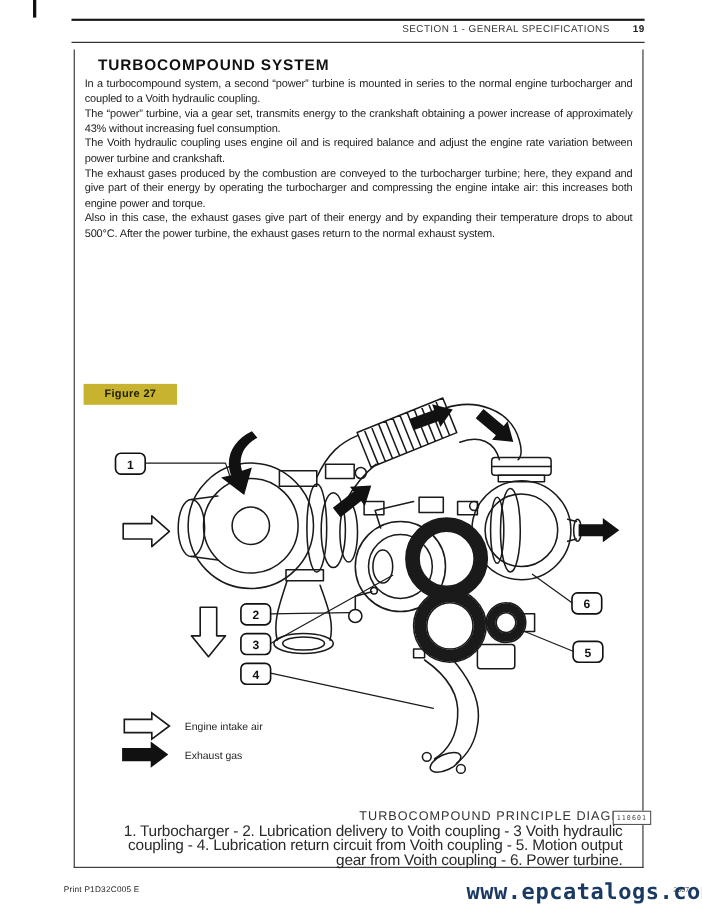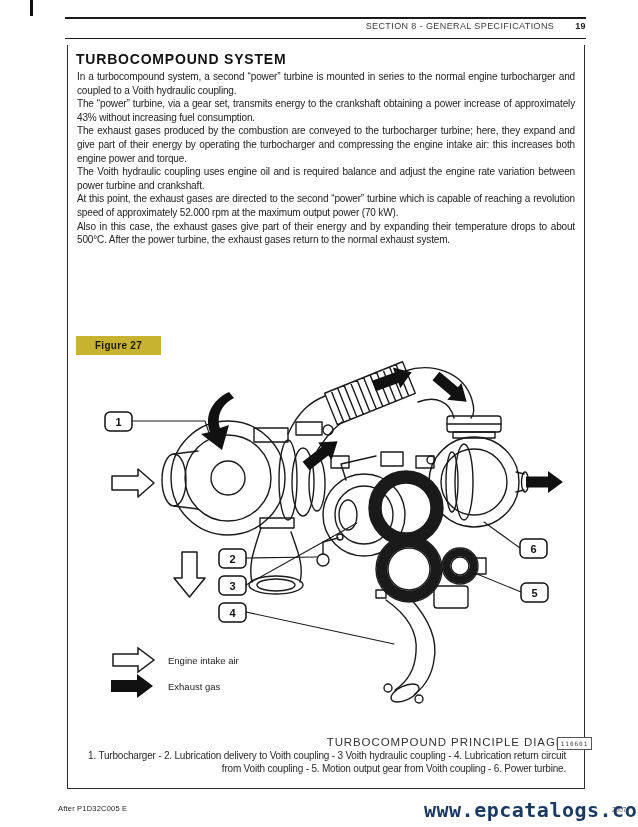--- a/index.html
+++ b/index.html
@@ -18,35 +18,35 @@
   .rule1 { left:65px; top:17px; width:521px; height:2px; background:#1a1a1a; }
   .rule2 { left:65px; top:38px; width:521px; height:1px; background:#1a1a1a; }
   .hdr   { left:65px; top:21px; width:521px; text-align:right; font-size:9px;
            color:#3a3a3a; letter-spacing:.4px; }
   .hdr .pgnum { margin-left:18px; font-weight:bold; color:#222;text-align:right; }
 
   
   .frame { left:67px; top:45px; width:518px; height:744px;
            border-left:1.5px solid #2c2c2c; border-right:1.5px solid #2c2c2c;
            border-bottom:1.5px solid #2c2c2c; }
-  .title { margin:6px 8px 3px 8px; font-size:14px; font-weight:bold;
+  .title { margin:6px 8px 3px 21px; font-size:14px; font-weight:bold;
            letter-spacing:.8px; color:#111; }
   .bodytext { margin:0 9px; }
   .bodytext p { font-size:10px; line-height:13.6px; text-align:justify;
                 letter-spacing:-0.15px; color:#222; }
 
-  .figlabel { left:8px; top:291px; width:85px; height:19px; background:#c7b32f;
+  .figlabel { left:8px; top:304px; width:85px; height:19px; background:#c7b32f;
               font-size:10px; font-weight:bold; color:#1c1c00; text-align:center;
               line-height:19px; letter-spacing:.3px; }
 
   .diagram { left:8px; top:315px; width:500px; height:370px; }
 
   .caption { left:0; top:691px; width:100%; text-align:right; }
   .caption .cap-title { font-size:11.5px; letter-spacing:.9px; color:#333; }
-  .caption .cap-items { width:480px; margin:1px auto 0; font-size:10px;
+  .caption .cap-items { width:480px; margin:1px auto 0; font-size:14px;
                         line-height:13px; letter-spacing:-0.2px; color:#2a2a2a; }
   .idbox { left:489px; top:692px; width:35px; height:13px; border:1px solid #555;
            font-family:"DejaVu Sans Mono", monospace; font-size:6px; color:#444;
            text-align:center; line-height:11px; letter-spacing:1px; background:#fff; }
 
   
   .print-code { left:58px; top:804px; font-size:7.5px; color:#222; letter-spacing:.2px; }
   .year-frag  { left:612px; top:806px; font-size:6.5px; color:#555; z-index:1; }
   .watermark  { left:424px; top:798px; font-family:"DejaVu Sans Mono", monospace;
                 font-weight:bold; font-size:20px; color:#1a3a64;
@@ -57,35 +57,34 @@
   svg text.legend-lbl  { font-family:"Liberation Sans", sans-serif; font-size:9.5px;
                          fill:#222; }
 </style>
 </head>
 <body>
 
 <div class="abs scan-mark"></div>
 
 <div class="abs rule1"></div>
 <div class="abs hdr">
-  <span>SECTION 8 - GENERAL SPECIFICATIONS</span>
+  <span>SECTION 1 - GENERAL SPECIFICATIONS</span>
   <span class="pgnum">19</span>
 </div>
 <div class="abs rule2"></div>
 
 <div class="abs frame">
 
   <div class="title">TURBOCOMPOUND SYSTEM</div>
 
   <div class="bodytext">
     <p>In a turbocompound system, a second “power” turbine is mounted in series to the normal engine turbocharger and coupled to a Voith hydraulic coupling.</p>
     <p>The “power” turbine, via a gear set, transmits energy to the crankshaft obtaining a power increase of approximately 43% without increasing fuel consumption.</p>
+    <p>The Voith hydraulic coupling uses engine oil and is required balance and adjust the engine rate variation between power turbine and crankshaft.</p>
     <p>The exhaust gases produced by the combustion are conveyed to the turbocharger turbine; here, they expand and give part of their energy by operating the turbocharger and compressing the engine intake air: this increases both engine power and torque.</p>
-    <p>The Voith hydraulic coupling uses engine oil and is required balance and adjust the engine rate variation between power turbine and crankshaft.</p>
-    <p>At this point, the exhaust gases are directed to the second “power” turbine which is capable of reaching a revolution speed of approximately 52.000 rpm at the maximum output power (70 kW).</p>
     <p>Also in this case, the exhaust gases give part of their energy and by expanding their temperature drops to about 500°C.  After the power turbine, the exhaust gases return to the normal exhaust system.</p>
   </div>
 
   <div class="abs figlabel">Figure 27</div>
 
   <svg class="abs diagram" viewBox="0 0 500 370">
     <g stroke="#1a1a1a" fill="none" stroke-width="1.4" stroke-linecap="round" stroke-linejoin="round">
 
       <g>
         <circle cx="152" cy="118" r="57"></circle>
@@ -227,15 +226,15 @@
   </svg>
 
   <div class="abs caption">
     <div class="cap-title">TURBOCOMPOUND PRINCIPLE DIAGRAM</div>
     <div class="cap-items">1. Turbocharger - 2. Lubrication delivery to Voith coupling - 3 Voith hydraulic coupling - 4. Lubrication return circuit from Voith coupling - 5. Motion output gear from Voith coupling - 6. Power turbine.</div>
   </div>
 
   <div class="abs idbox">110601</div>
 </div>
 
-<div class="abs print-code">After P1D32C005 E</div>
+<div class="abs print-code">Print P1D32C005 E</div>
 <div class="abs year-frag">2007</div>
 <div class="abs watermark">www.epcatalogs.com</div>
 
 </body></html>

